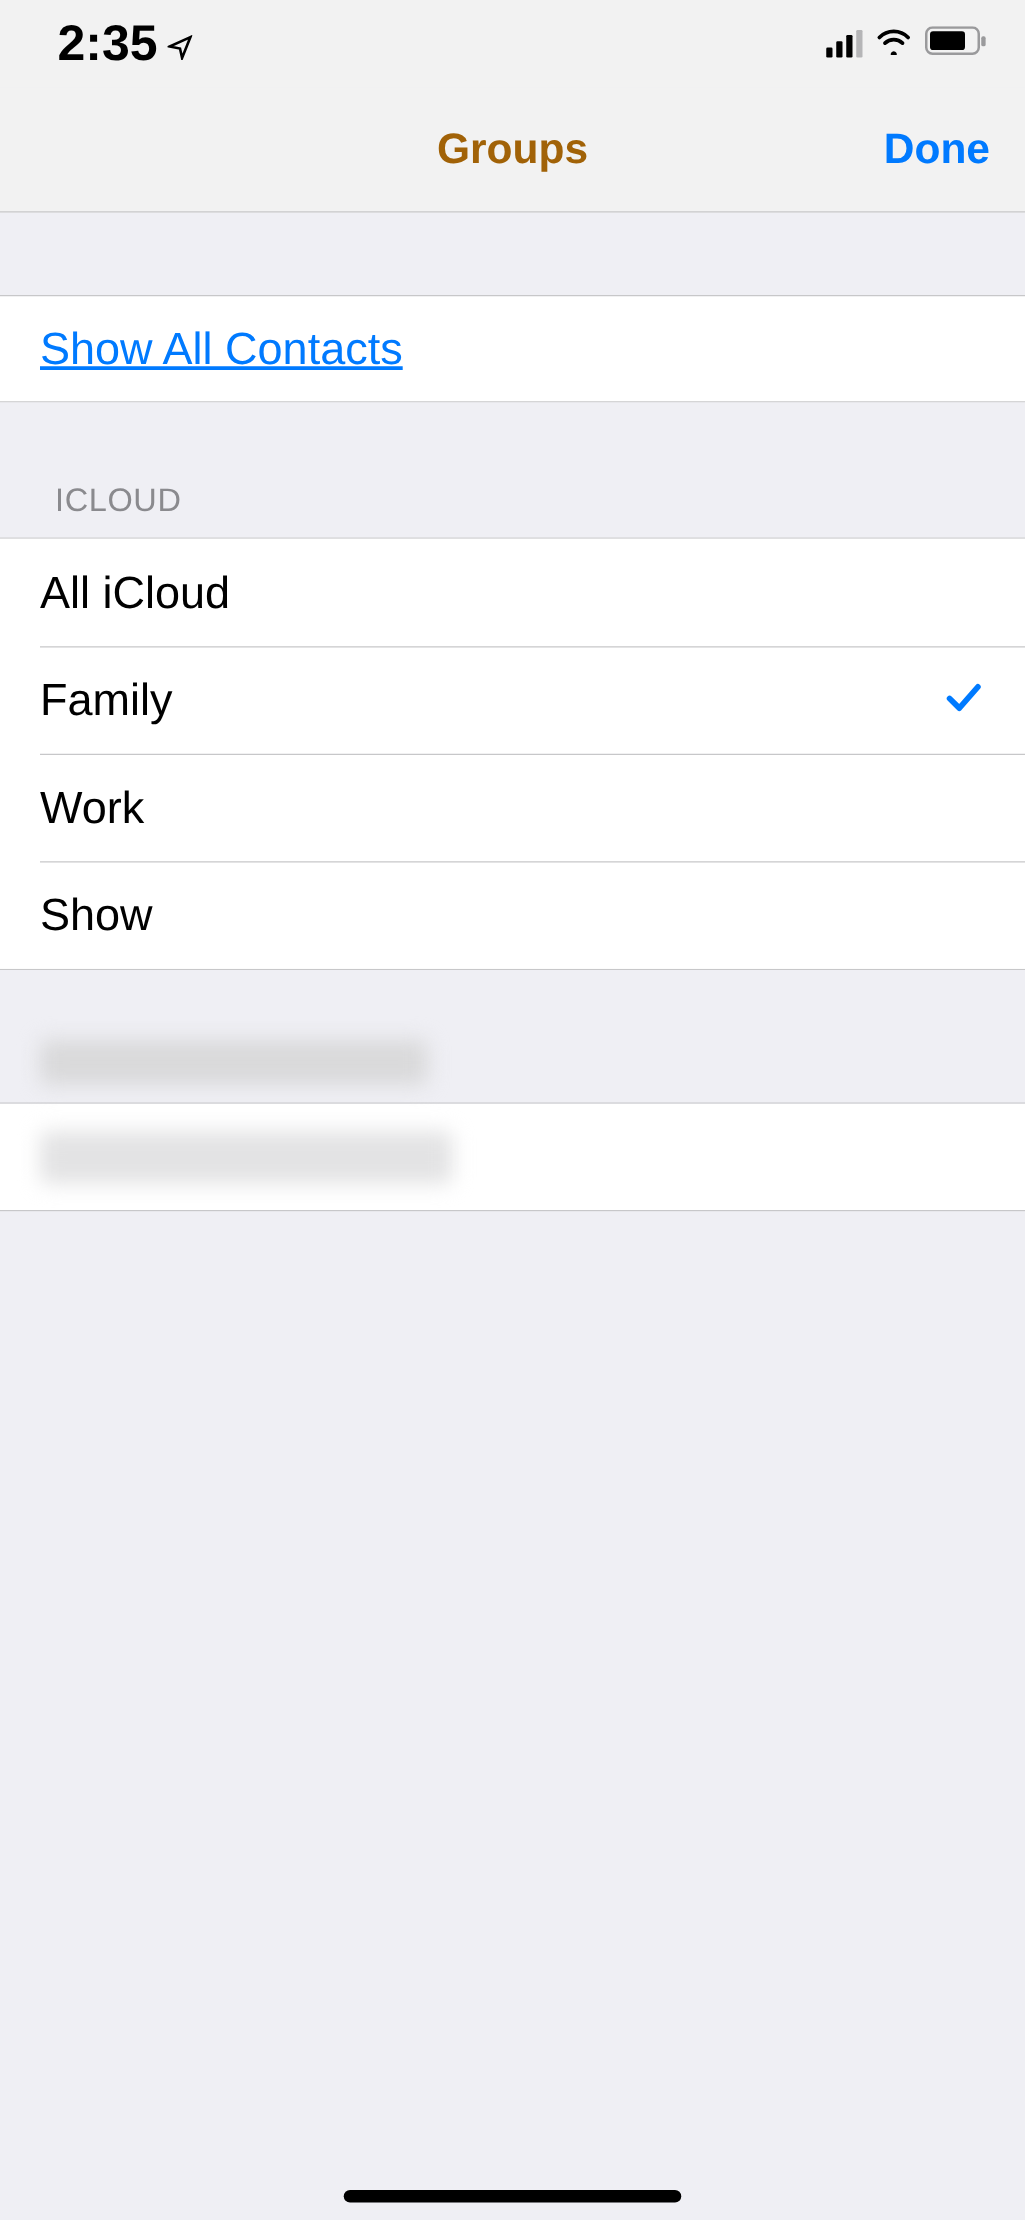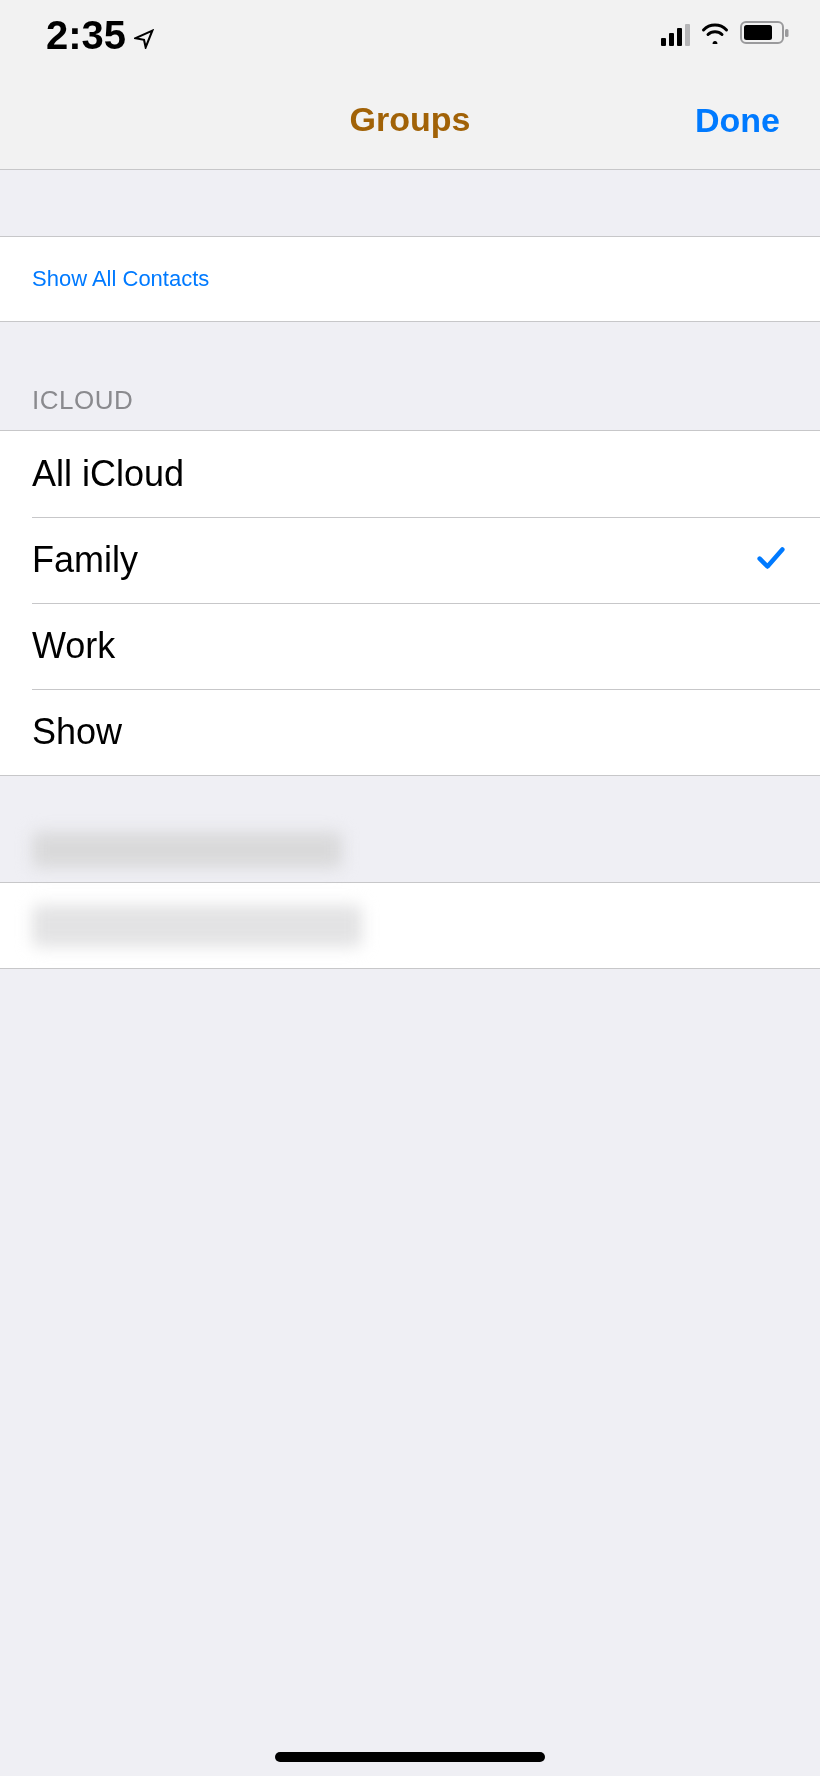--- a/index.html
+++ b/index.html
@@ -45,21 +45,21 @@
       align-items: center;
       justify-content: center;
     }
     .nav-title {
       font-size: 34px;
       font-weight: 600;
       color: #a16207;
     }
     .nav-done {
       position: absolute;
-      right: 40px;
+      right: 28px;
       top: 50%;
       transform: translateY(-50%);
       font-size: 34px;
       font-weight: 600;
       color: #007aff;
     }
     .spacer-top {
       height: 66px;
       background: #efeff4;
     }
@@ -69,30 +69,31 @@
       display: flex;
       align-items: center;
       padding: 0 32px;
       justify-content: space-between;
     }
     .row-full-border {
       border-top: 1px solid #c7c7c9;
       border-bottom: 1px solid #c7c7c9;
     }
     .link-text {
-      font-size: 22px;
+      font-size: 36px;
       color: #007aff;
       font-weight: 400;
+      text-decoration: underline;
     }
     .section-header {
       height: 108px;
       background: #efeff4;
       display: flex;
       align-items: flex-end;
-      padding: 0 32px 14px 32px;
+      padding: 0 32px 14px 44px;
     }
     .section-header-text {
       font-size: 26px;
       color: #8a8a8e;
       letter-spacing: 0.5px;
     }
     .list {
       background: #fff;
       border-top: 1px solid #c7c7c9;
       border-bottom: 1px solid #c7c7c9;

